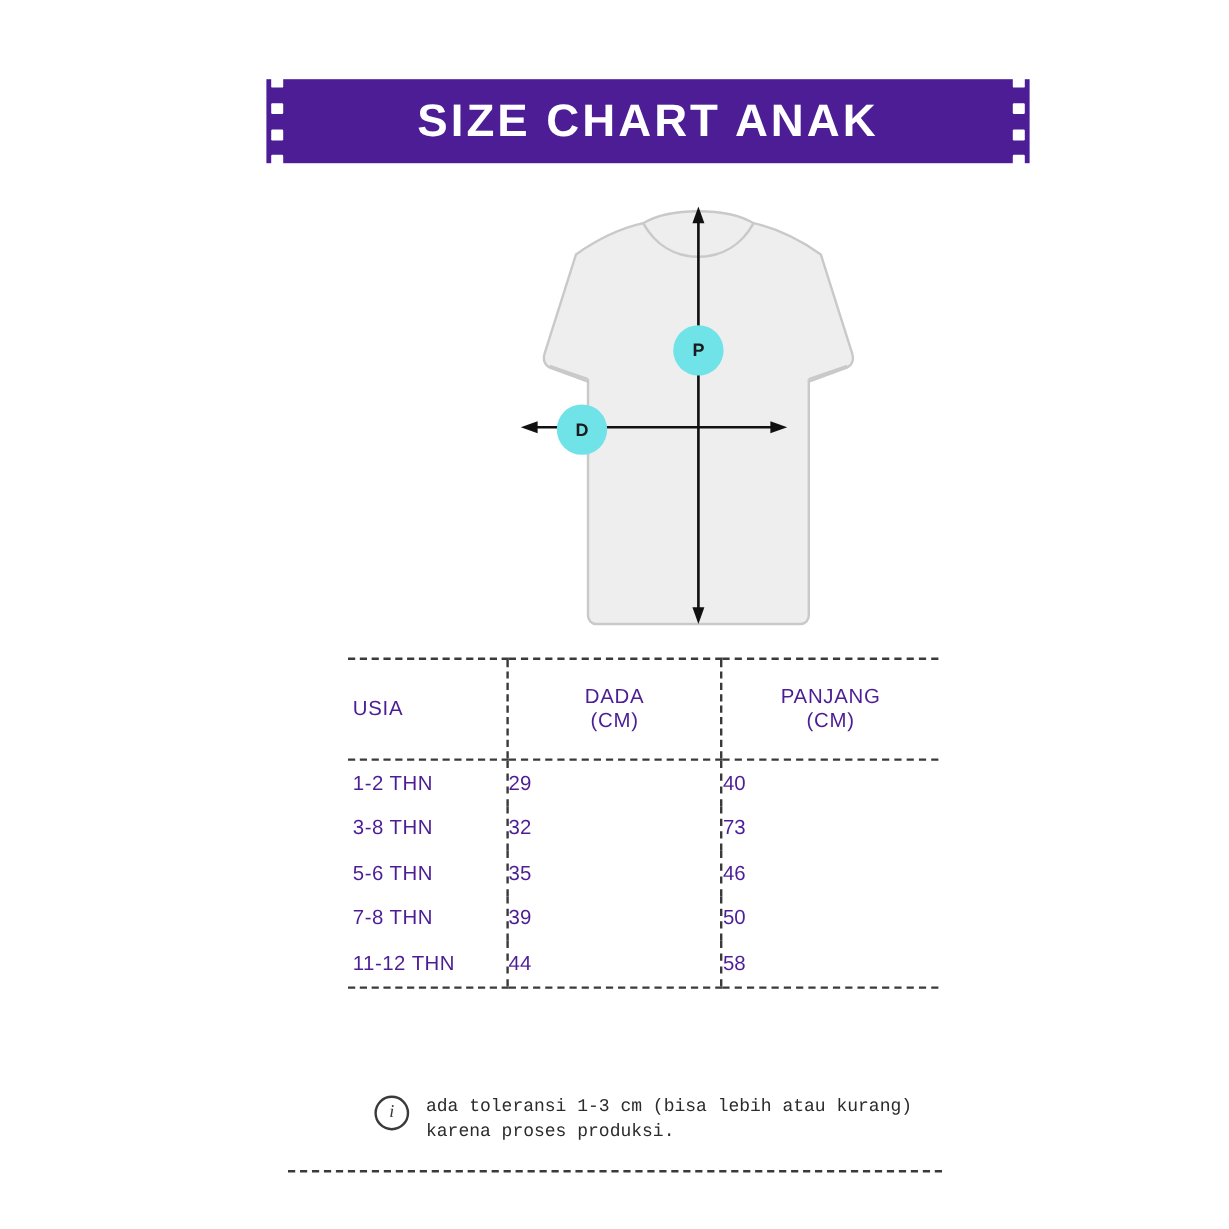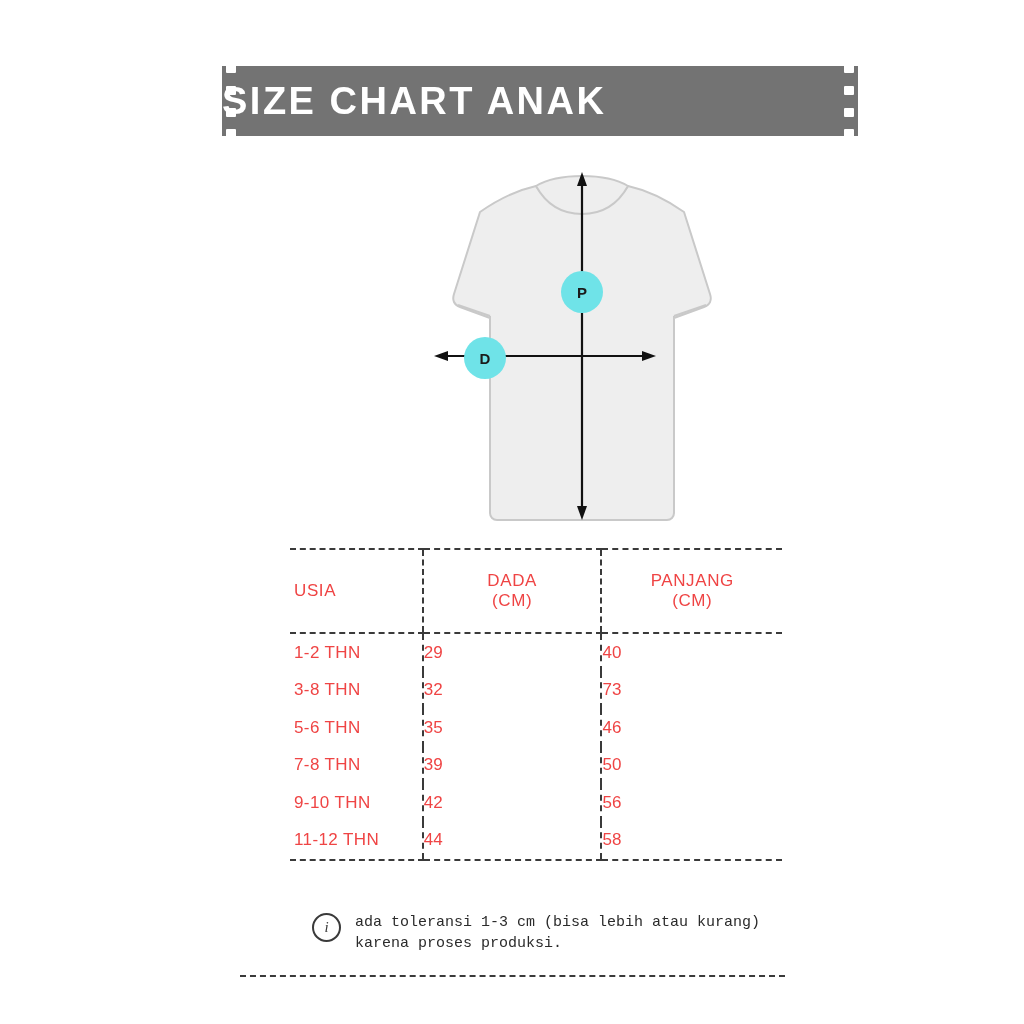--- a/index.html
+++ b/index.html
@@ -20,23 +20,24 @@
   .banner-wrap {
     position: absolute;
     top: 66px;
     left: 222px;
     width: 636px;
     height: 70px;
   }
   .banner {
     position: absolute;
     inset: 0;
-    background: #737373;
+    background: #4c1d95;
     display: flex;
     align-items: center;
+    justify-content: center;
   }
   .banner-title {
     font-size: 38px;
     font-weight: bold;
     letter-spacing: 2.5px;
     color: #ffffff;
     white-space: nowrap;
   }
   
   .notch {
@@ -79,21 +80,21 @@
   .table-area {
     position: absolute;
     top: 548px;
     left: 290px;
     width: 492px;
   }
   table.sizes {
     width: 100%;
     border-collapse: collapse;
     font-size: 17px;
-    color: #ef4444;
+    color: #4c1d95;
   }
   table.sizes th, table.sizes td {
     padding: 0;
     font-weight: normal;
     vertical-align: middle;
   }
   .hrow th {
     height: 82px;
     font-size: 17px;
     letter-spacing: 0.6px;
@@ -246,25 +247,20 @@
         <td class="usia">5-6 THN</td>
         <td class="c">35</td>
         <td class="c">46</td>
       </tr>
       <tr>
         <td class="usia">7-8 THN</td>
         <td class="c">39</td>
         <td class="c">50</td>
       </tr>
       <tr>
-        <td class="usia">9-10 THN</td>
-        <td class="c">42</td>
-        <td class="c">56</td>
-      </tr>
-      <tr>
         <td class="usia">11-12 THN</td>
         <td class="c">44</td>
         <td class="c">58</td>
       </tr>
     </tbody>
   </table>
 </div>
 
 <div class="note">
   <div class="info-icon">i</div>

